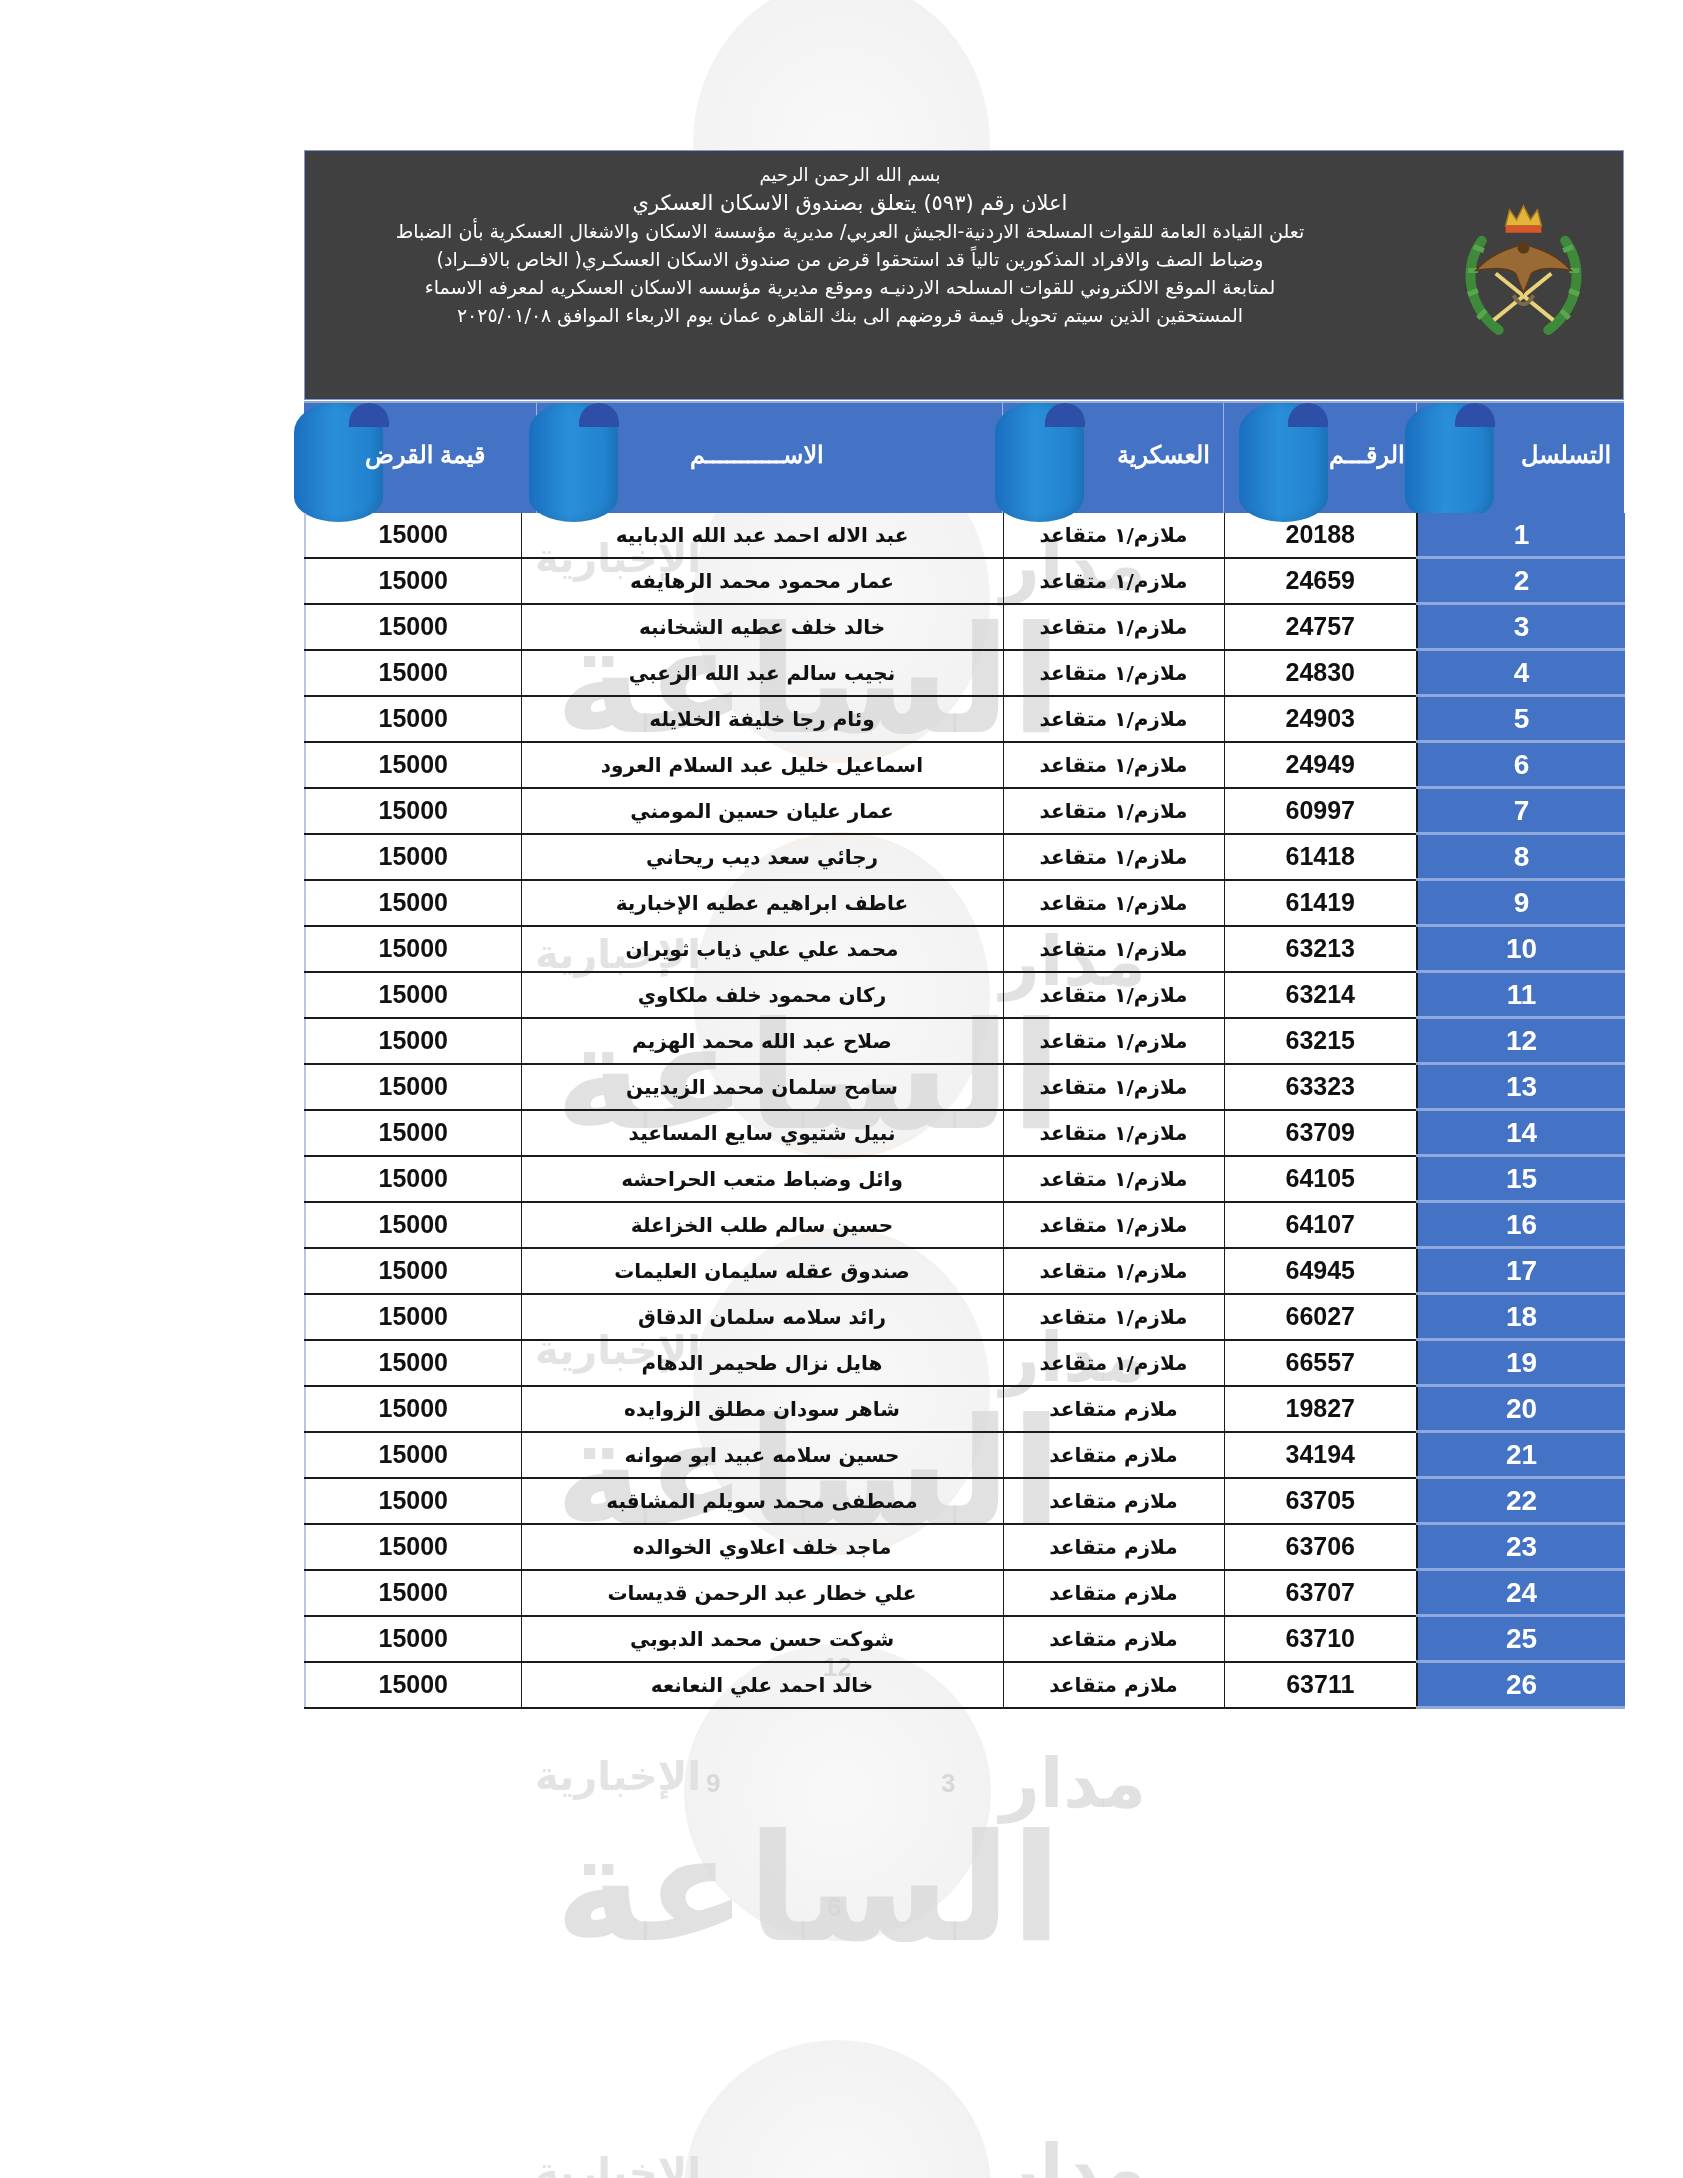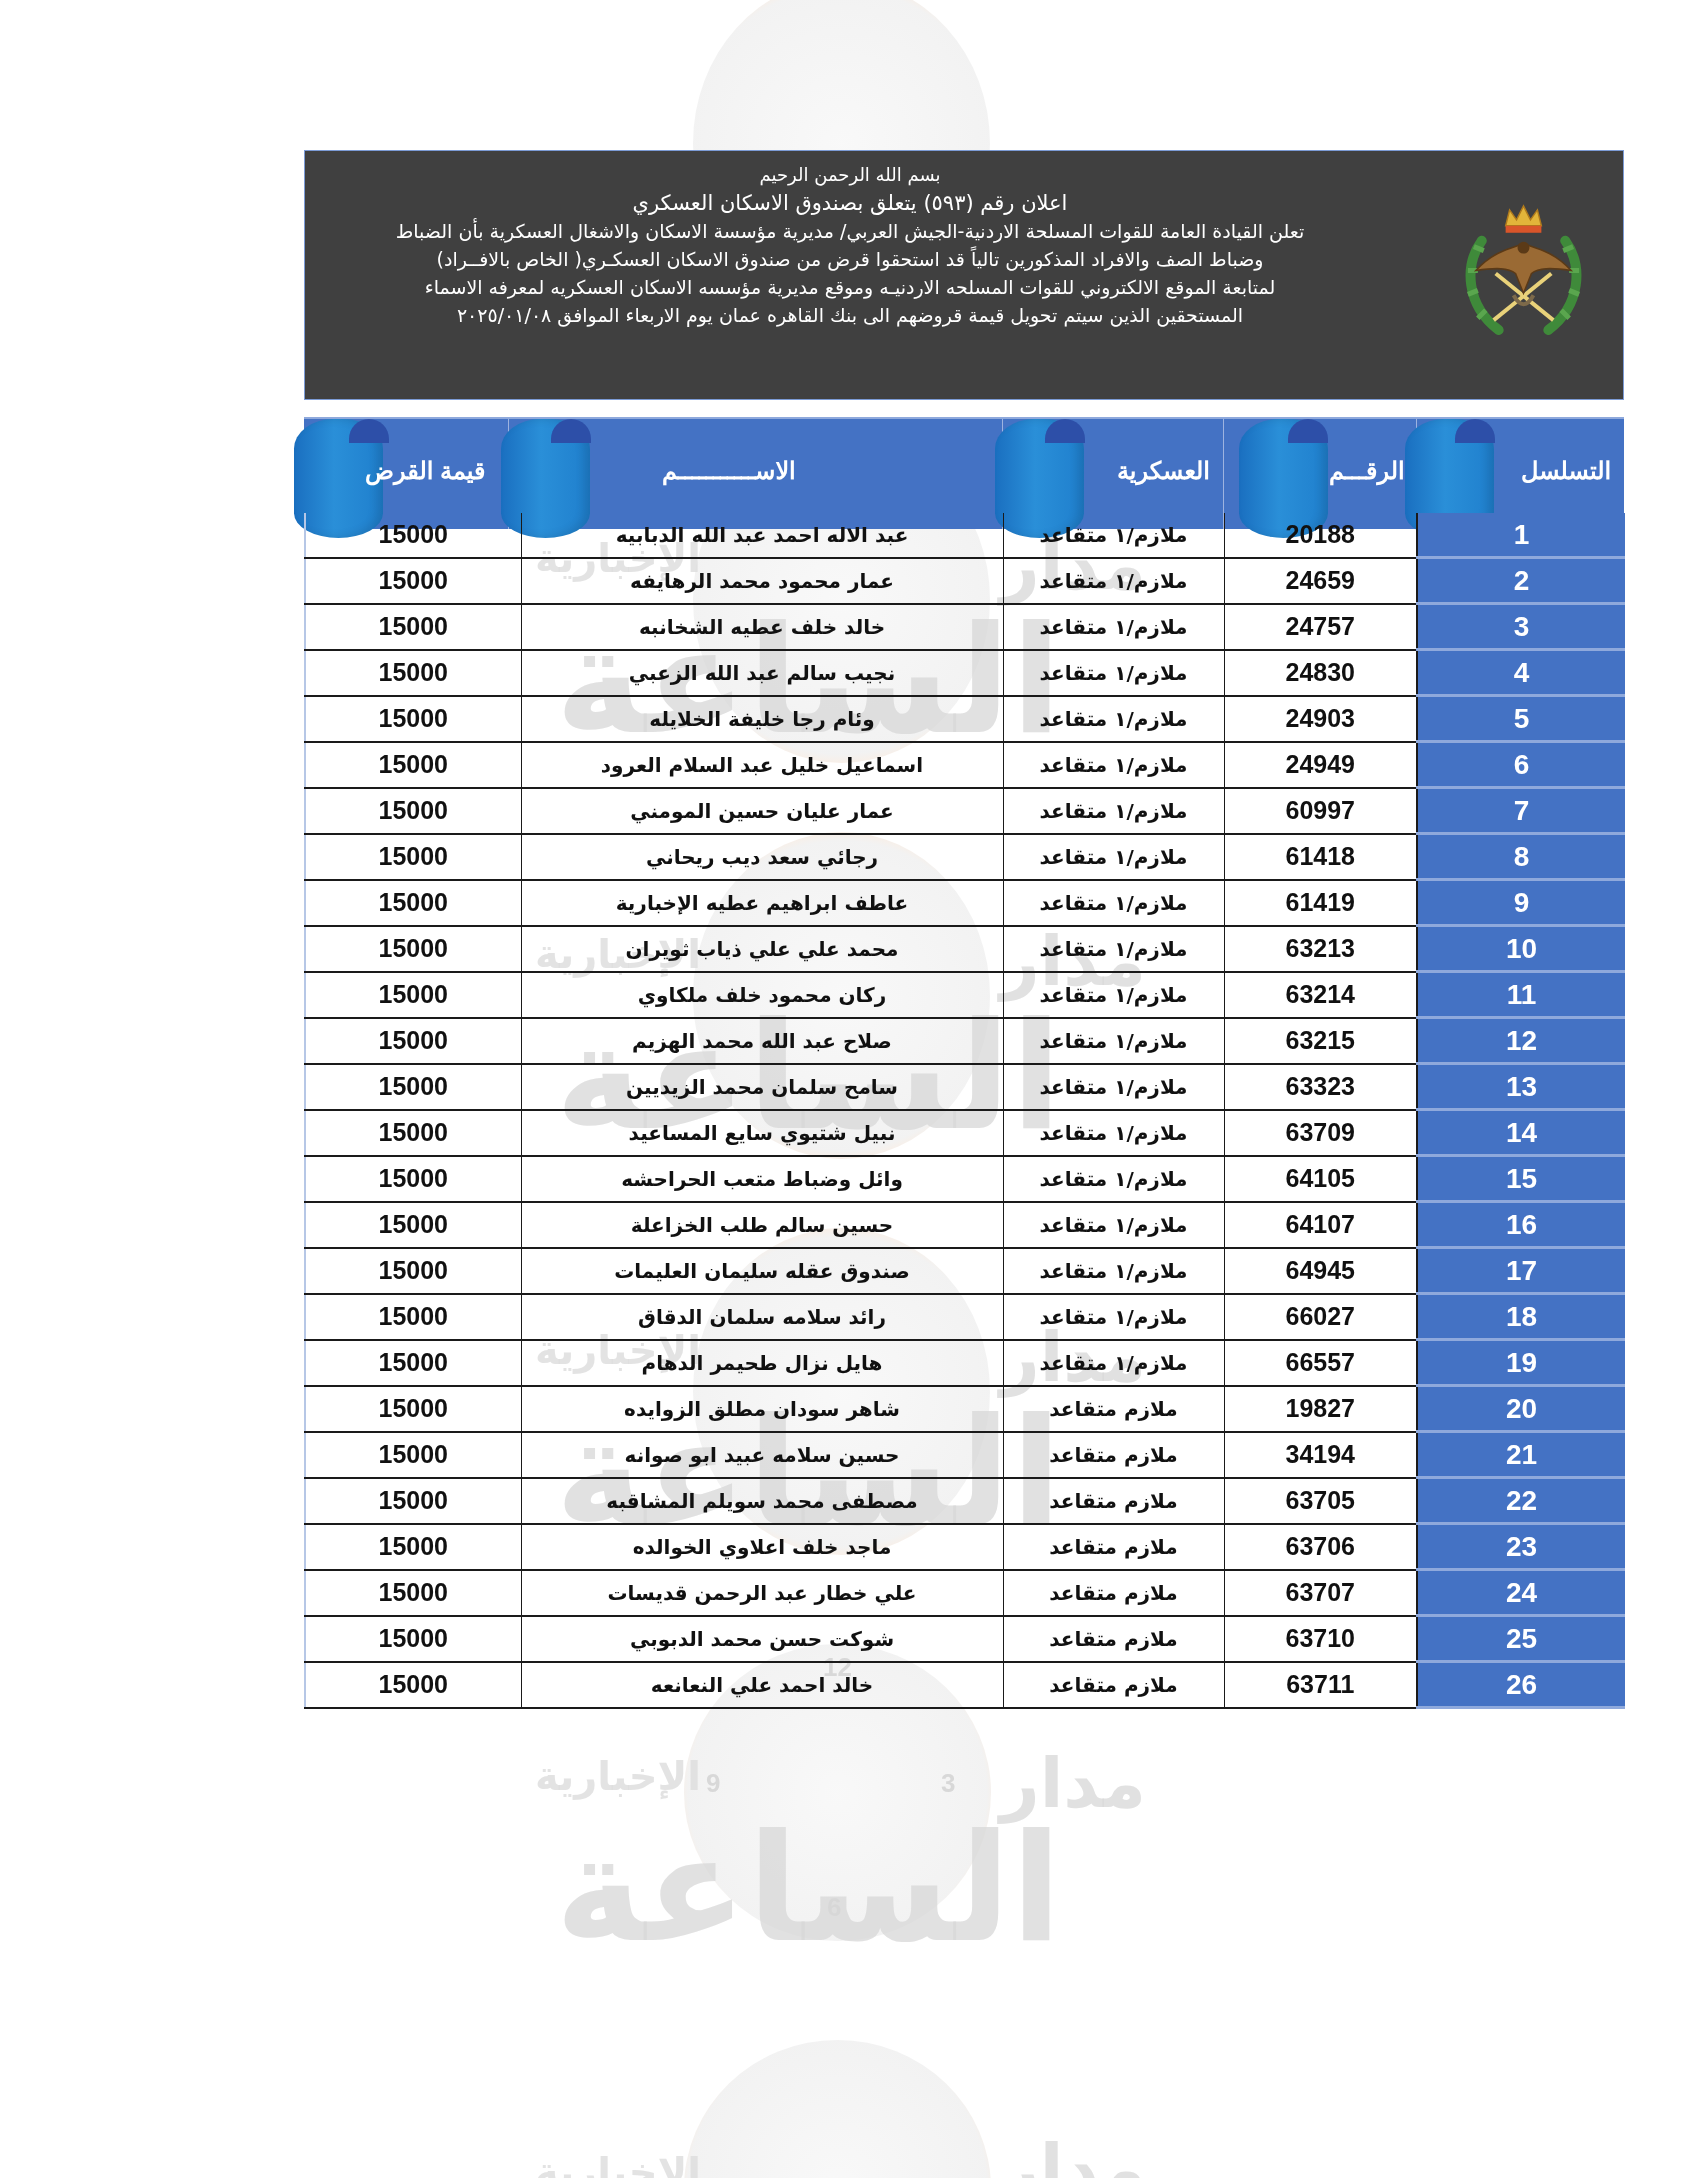--- a/index.html
+++ b/index.html
@@ -24,21 +24,21 @@
   .header-text {
     position: absolute; left: 20px; right: 248px; top: 10px;
     color: #ffffff; text-align: center; direction: rtl;
     font-family: "DejaVu Sans", sans-serif; font-size: 19px; line-height: 28px;
   }
   .header-text div { white-space: nowrap; }
   .emblem { position: absolute; right: 30px; top: 45px; width: 139px; height: 149px; }
 
   .table-header {
     position: absolute; left: 304px; top: 401px; width: 1320px; height: 112px;
-    background: #4472c4; border-top: 2px solid #8fa9dc; box-sizing: border-box; margin-top: 16px;
+    background: #4472c4; border-top: 2px solid #8fa9dc; box-sizing: border-box;
   }
   .th-col { position: absolute; top: 0; height: 110px; border-left: 1px solid #9db3e0; box-sizing: border-box; }
   .th-label {
     position: absolute; top: 38px; color: #ffffff; font-family: "Liberation Sans", sans-serif;
     font-weight: bold; font-size: 24px; direction: rtl; white-space: nowrap;
   }
   .scroll-tab {
     position: absolute; top: 0; width: 89px; height: 119px;
     background: linear-gradient(90deg, #1a6fc0 0%, #2a8fd8 45%, #1f7fcd 100%);
     border-radius: 40px 40px 45px 45px / 30px 30px 25px 25px;
@@ -143,21 +143,21 @@
 </div>
 
 <div class="table-header">
 
   <div class="th-col" style="left:0; width:216px; border-left:none;">
     <div class="scroll-tab" style="left:-10px;"></div>
     <div class="scroll-cap" style="left:45px;"></div>
     <span class="th-label" style="left:61px;">قيمة القرض</span>
   </div>
 
-  <div class="th-col" style="left:204px; width:482px;">
+  <div class="th-col" style="left:232px; width:482px;">
     <div class="scroll-tab" style="left:-8px;"></div>
     <div class="scroll-cap" style="left:42px;"></div>
     <span class="th-label" style="left:153px;">الاســـــــــــم</span>
   </div>
 
   <div class="th-col" style="left:698px; width:221px;">
     <div class="scroll-tab" style="left:-8px;"></div>
     <div class="scroll-cap" style="left:42px;"></div>
     <span class="th-label" style="left:114px;">العسكرية</span>
   </div>

